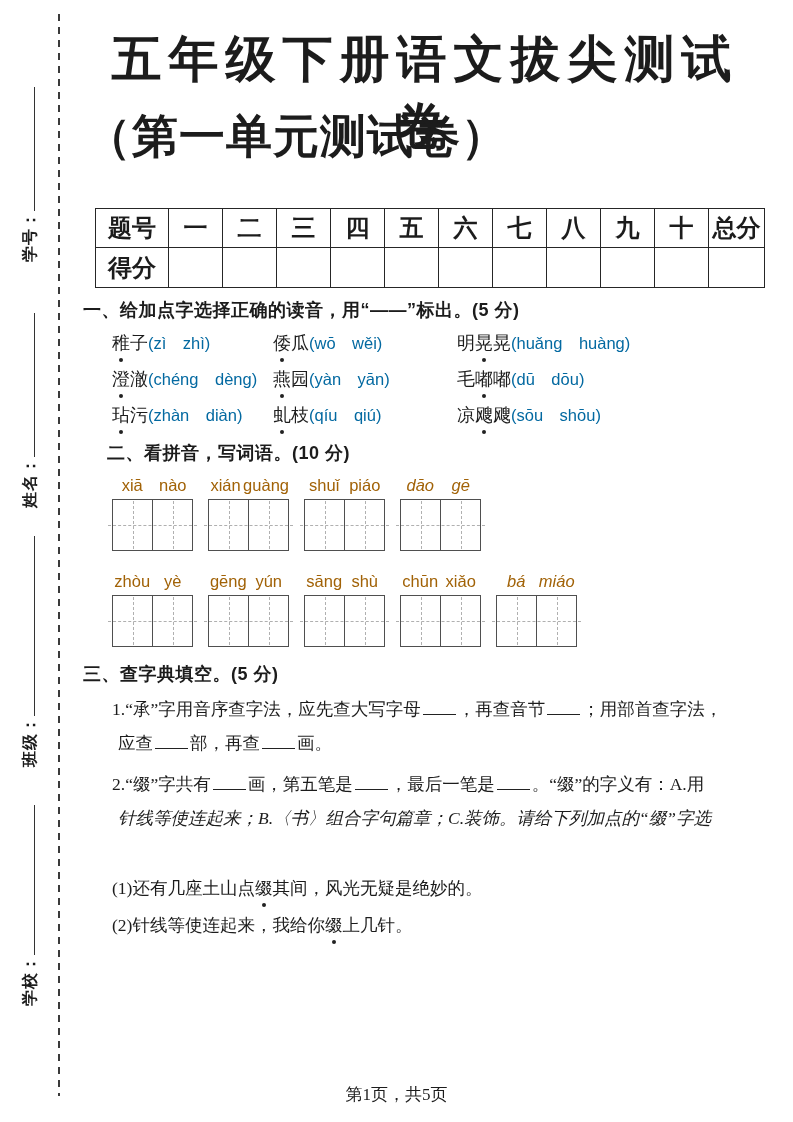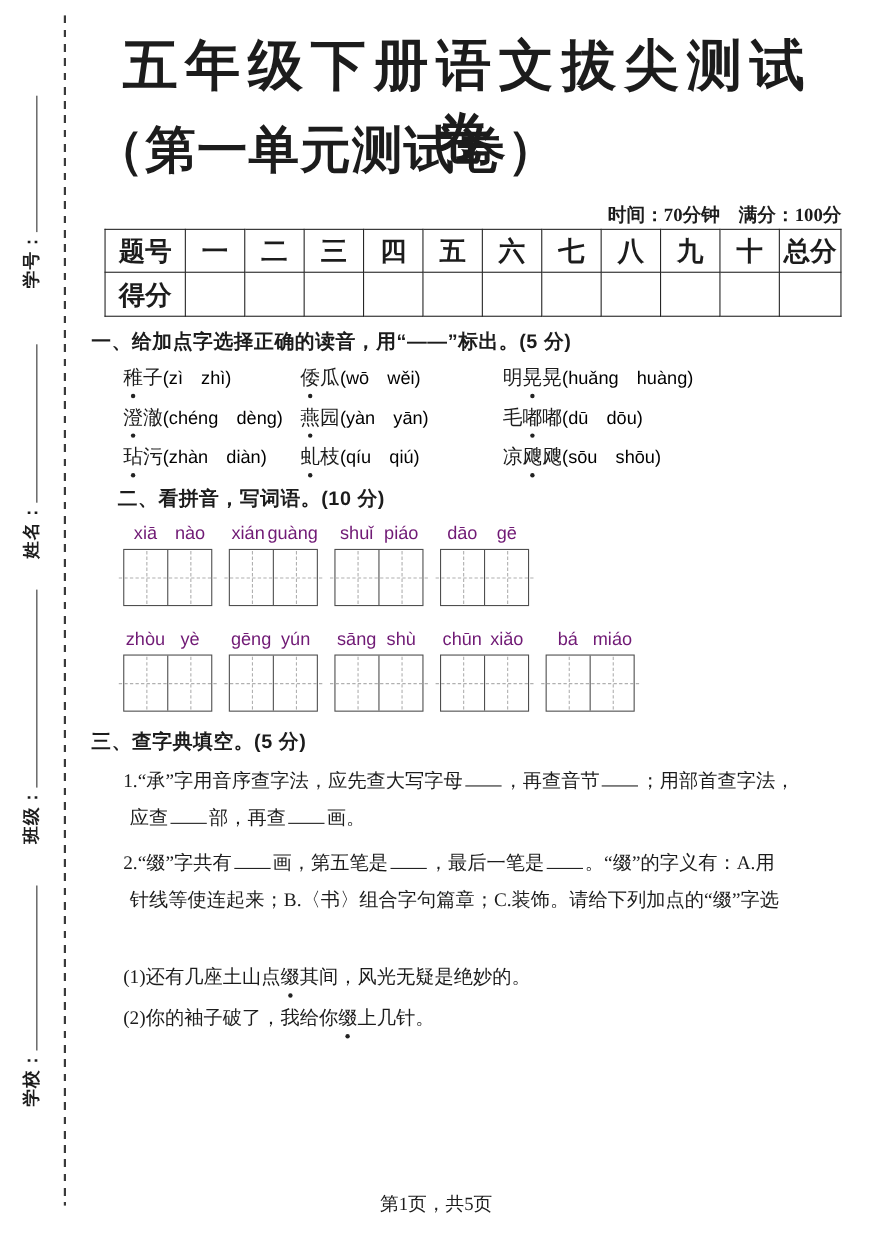--- a/index.html
+++ b/index.html
@@ -32,34 +32,34 @@
     font-weight:700;font-size:24px;padding:0;}
   table.score tr.hd td{height:38px;}
   table.score tr.bd td{height:39px;}
   td.c0{width:72px;font-size:17px;}
   td.cn{width:53px;}
   td.cl{width:55px;font-size:17px;}
   
   .row{position:absolute;white-space:nowrap;font-size:17.5px;line-height:24px;}
   .sec-head{font-weight:700;font-size:18px;
     font-family:"Liberation Sans","DejaVu Sans",sans-serif;letter-spacing:.5px;}
-  .py{font-family:"Liberation Sans","DejaVu Sans",sans-serif;font-size:16.5px;color:#000000;}
+  .py{font-family:"Liberation Sans","DejaVu Sans",sans-serif;font-size:16.5px;color:#0369a1;}
   .hz{font-size:18px;}
   .dotchar{position:relative;display:inline-block;}
   .dotchar::after{content:"";position:absolute;left:50%;transform:translateX(-50%);
     bottom:-7px;width:4px;height:4px;border-radius:50%;background:#222;}
   .blank{display:inline-block;width:33px;height:14px;border-bottom:1.6px solid #222;
     vertical-align:baseline;margin:0 2px;}
   
   .wrow{position:absolute;left:112px;display:flex;}
   .wgroup{width:81px;margin-right:15px;}
-  .wgroup:last-child{margin-right:12px;}
+  .wgroup:last-child{margin-right:12px;font-style:italic;}
   .pyline{display:flex;height:24px;align-items:flex-start;}
   .pyline span{flex:1;text-align:center;font-family:"Liberation Sans","DejaVu Sans",sans-serif;
-    font-size:16.5px;line-height:20px;color:#701a75;}
+    font-size:16.5px;line-height:20px;color:#a16207;}
   .cells{position:relative;height:50px;border:1.6px solid #4f4f4f;display:flex;background:#fff;}
   .cell{flex:1;position:relative;}
   .cell + .cell{border-left:1.5px solid #4f4f4f;}
   .cell::before{content:"";position:absolute;left:50%;top:1px;bottom:1px;border-left:1px dashed #b0b0b0;}
   .cells::after{content:"";position:absolute;left:-5px;right:-5px;top:50%;border-top:1px dashed #b0b0b0;}
   
   .footer{position:absolute;left:0;top:1083px;width:793px;text-align:center;font-size:17px;}
 </style>
 </head>
 <body>
@@ -76,21 +76,20 @@
   </div>
   <div class="side-field" style="top:627px;left:-88px;width:236px;">
     <span class="side-label">班级：</span><span class="side-line" style="width:180px;"></span>
   </div>
   <div class="side-field" style="top:881px;left:-73px;width:206px;">
     <span class="side-label">学校：</span><span class="side-line" style="width:150px;"></span>
   </div>
 
   <div class="title">五年级下册语文拔尖测试卷</div>
   <div class="subtitle">（第一单元测试卷）</div>
-  <div class="meta">时间：70分钟　满分：100分</div>
 
   <table class="score">
     <tbody>
         <tr class="hd">
       <td class="c0">题号</td>
       <td class="cn">一</td>
       <td class="cn">二</td>
       <td class="cn">三</td>
       <td class="cn">四</td>
       <td class="cn">五</td>
@@ -253,26 +252,26 @@
   <div class="row" style="left:112px;top:697px;">
     <span>1.</span><span>“承”字用音序查字法，应先查大写字母</span><span class="blank"></span><span>，再查音节</span><span class="blank"></span><span>；用部首查字法，</span>
   </div>
   <div class="row" style="left:118px;top:731px;">
     <span>应查</span><span class="blank"></span><span>部，再查</span><span class="blank"></span><span>画。</span>
   </div>
 
   <div class="row" style="left:112px;top:772px;">
     <span>2.</span><span>“缀”字共有</span><span class="blank"></span><span>画，第五笔是</span><span class="blank"></span><span>，最后一笔是</span><span class="blank"></span><span>。“缀”的字义有：A.用</span>
   </div>
-  <div class="row" style="left:118px;top:806px;">针线等使连起来；B.〈书〉组合字句篇章；C.装饰。请给下列加点的“缀”字选</div>
+  <div class="row" style="left:118px;top:806px;font-style:italic;">针线等使连起来；B.〈书〉组合字句篇章；C.装饰。请给下列加点的“缀”字选</div>
 
   <div class="row" style="left:112px;top:876px;width:660px;">
     <span>(1)</span><span>还有几座土山点</span><span class="dotchar">缀</span><span>其间，风光无疑是绝妙的。</span>
     
   </div>
   <div class="row" style="left:112px;top:913px;width:660px;">
-    <span>(2)</span><span>你的袖子破了，我给你</span><span class="dotchar">缀</span><span>上几针。</span>
+    <span>(2)</span><span>针线等使连起来，我给你</span><span class="dotchar">缀</span><span>上几针。</span>
     
   </div>
 
   <div class="footer">第1页，共5页</div>
 
 </div>
 
 </body></html>

